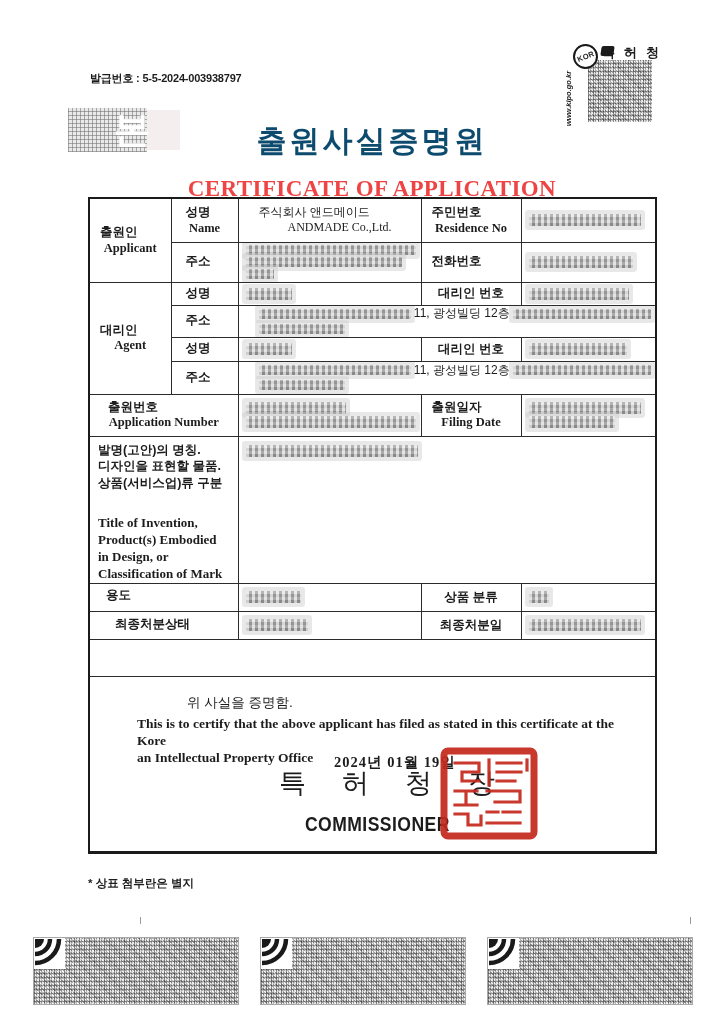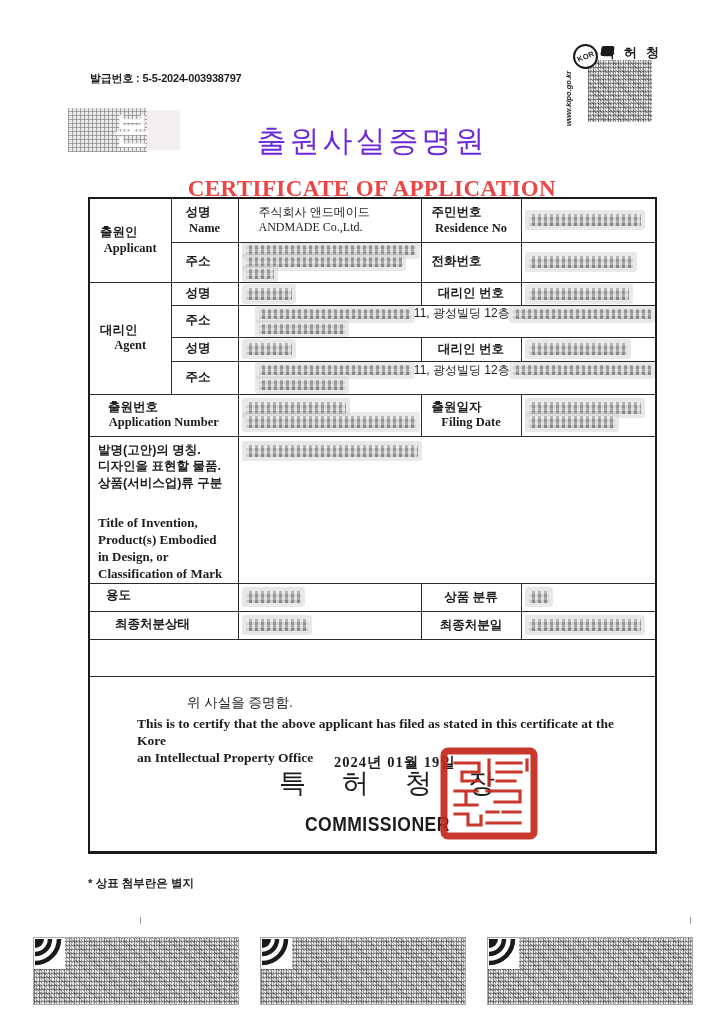--- a/index.html
+++ b/index.html
@@ -27,32 +27,32 @@
      transform:rotate(-90deg); text-align:center; white-space:nowrap; }
   .barcode-2d { position:absolute; left:28px; top:20px; width:64px; height:62px; }
 
   .noise { background-color:#cfcfcf;
     background-image:
       repeating-linear-gradient(90deg, rgba(20,20,20,.45) 0 1px, transparent 1px 2px, rgba(20,20,20,.25) 2px 3px, transparent 3px 5px),
       repeating-linear-gradient(0deg, rgba(255,255,255,.65) 0 1px, transparent 1px 2px, rgba(30,30,30,.35) 2px 3px, transparent 3px 4px),
       repeating-linear-gradient(45deg, #9a9a9a 0 1px, #e6e6e6 1px 2px, #b5b5b5 2px 3px, #efefef 3px 4px); }
 
   .title-block { position:absolute; left:88px; top:121px; width:568px; text-align:center; }
-  .title-ko { font-size:30px; font-weight:400; letter-spacing:3px; color:#6d28d9; }
+  .title-ko { font-size:30px; font-weight:700; letter-spacing:3px; color:#0c4a6e; }
   .title-en { font-family:"Liberation Serif", serif; font-weight:bold; font-size:23px; letter-spacing:0.4px; margin-top:14px; color:#ef4444; }
 
   
   table.cert { position:absolute; left:88px; top:197px; width:569px; border-collapse:collapse; table-layout:fixed; }
   table.cert { border:2px solid #1b1b1b; }
   table.cert td { border:1px solid #2b2b2b; vertical-align:middle; font-size:12px; overflow:hidden; }
   .lbl-ko { font-weight:bold; font-size:12.5px; text-align:justify; text-align-last:justify; line-height:1.25; }
   .lbl-en { font-family:"Liberation Serif", serif; font-weight:bold; font-size:12.5px; text-align:center; line-height:1.2; }
   .lbl-center { font-weight:bold; font-size:12.5px; text-align:center; }
   .val { padding-left:20px; line-height:1.25; }
-  .val-en { font-family:"Liberation Serif", serif; }
+  .val-en { font-family:"Liberation Serif", serif;text-align:center; }
   .pad-s { padding:0 14px; } .pad-m { padding:0 10px; } .pad-l { padding:0 18px; } .pad-xl { padding:0 16px;font-family:Liberation Mono, monospace; }
 
   .rx { display:inline-block; height:12px; border-radius:1px; vertical-align:middle;
     background-image:
       repeating-linear-gradient(90deg, rgba(255,255,255,.5) 0 3px, rgba(90,90,90,.28) 3px 6px),
       repeating-linear-gradient(0deg, #9b9b9b 0 3px, #c9c9c9 3px 6px, #adadad 6px 9px, #d8d8d8 9px 12px);
     box-shadow:0 0 0 4px rgba(205,205,205,.45); }
   .rx-s { height:10px; }
   .rx-line { display:block; margin:2px 0 2px 7px; }
 

